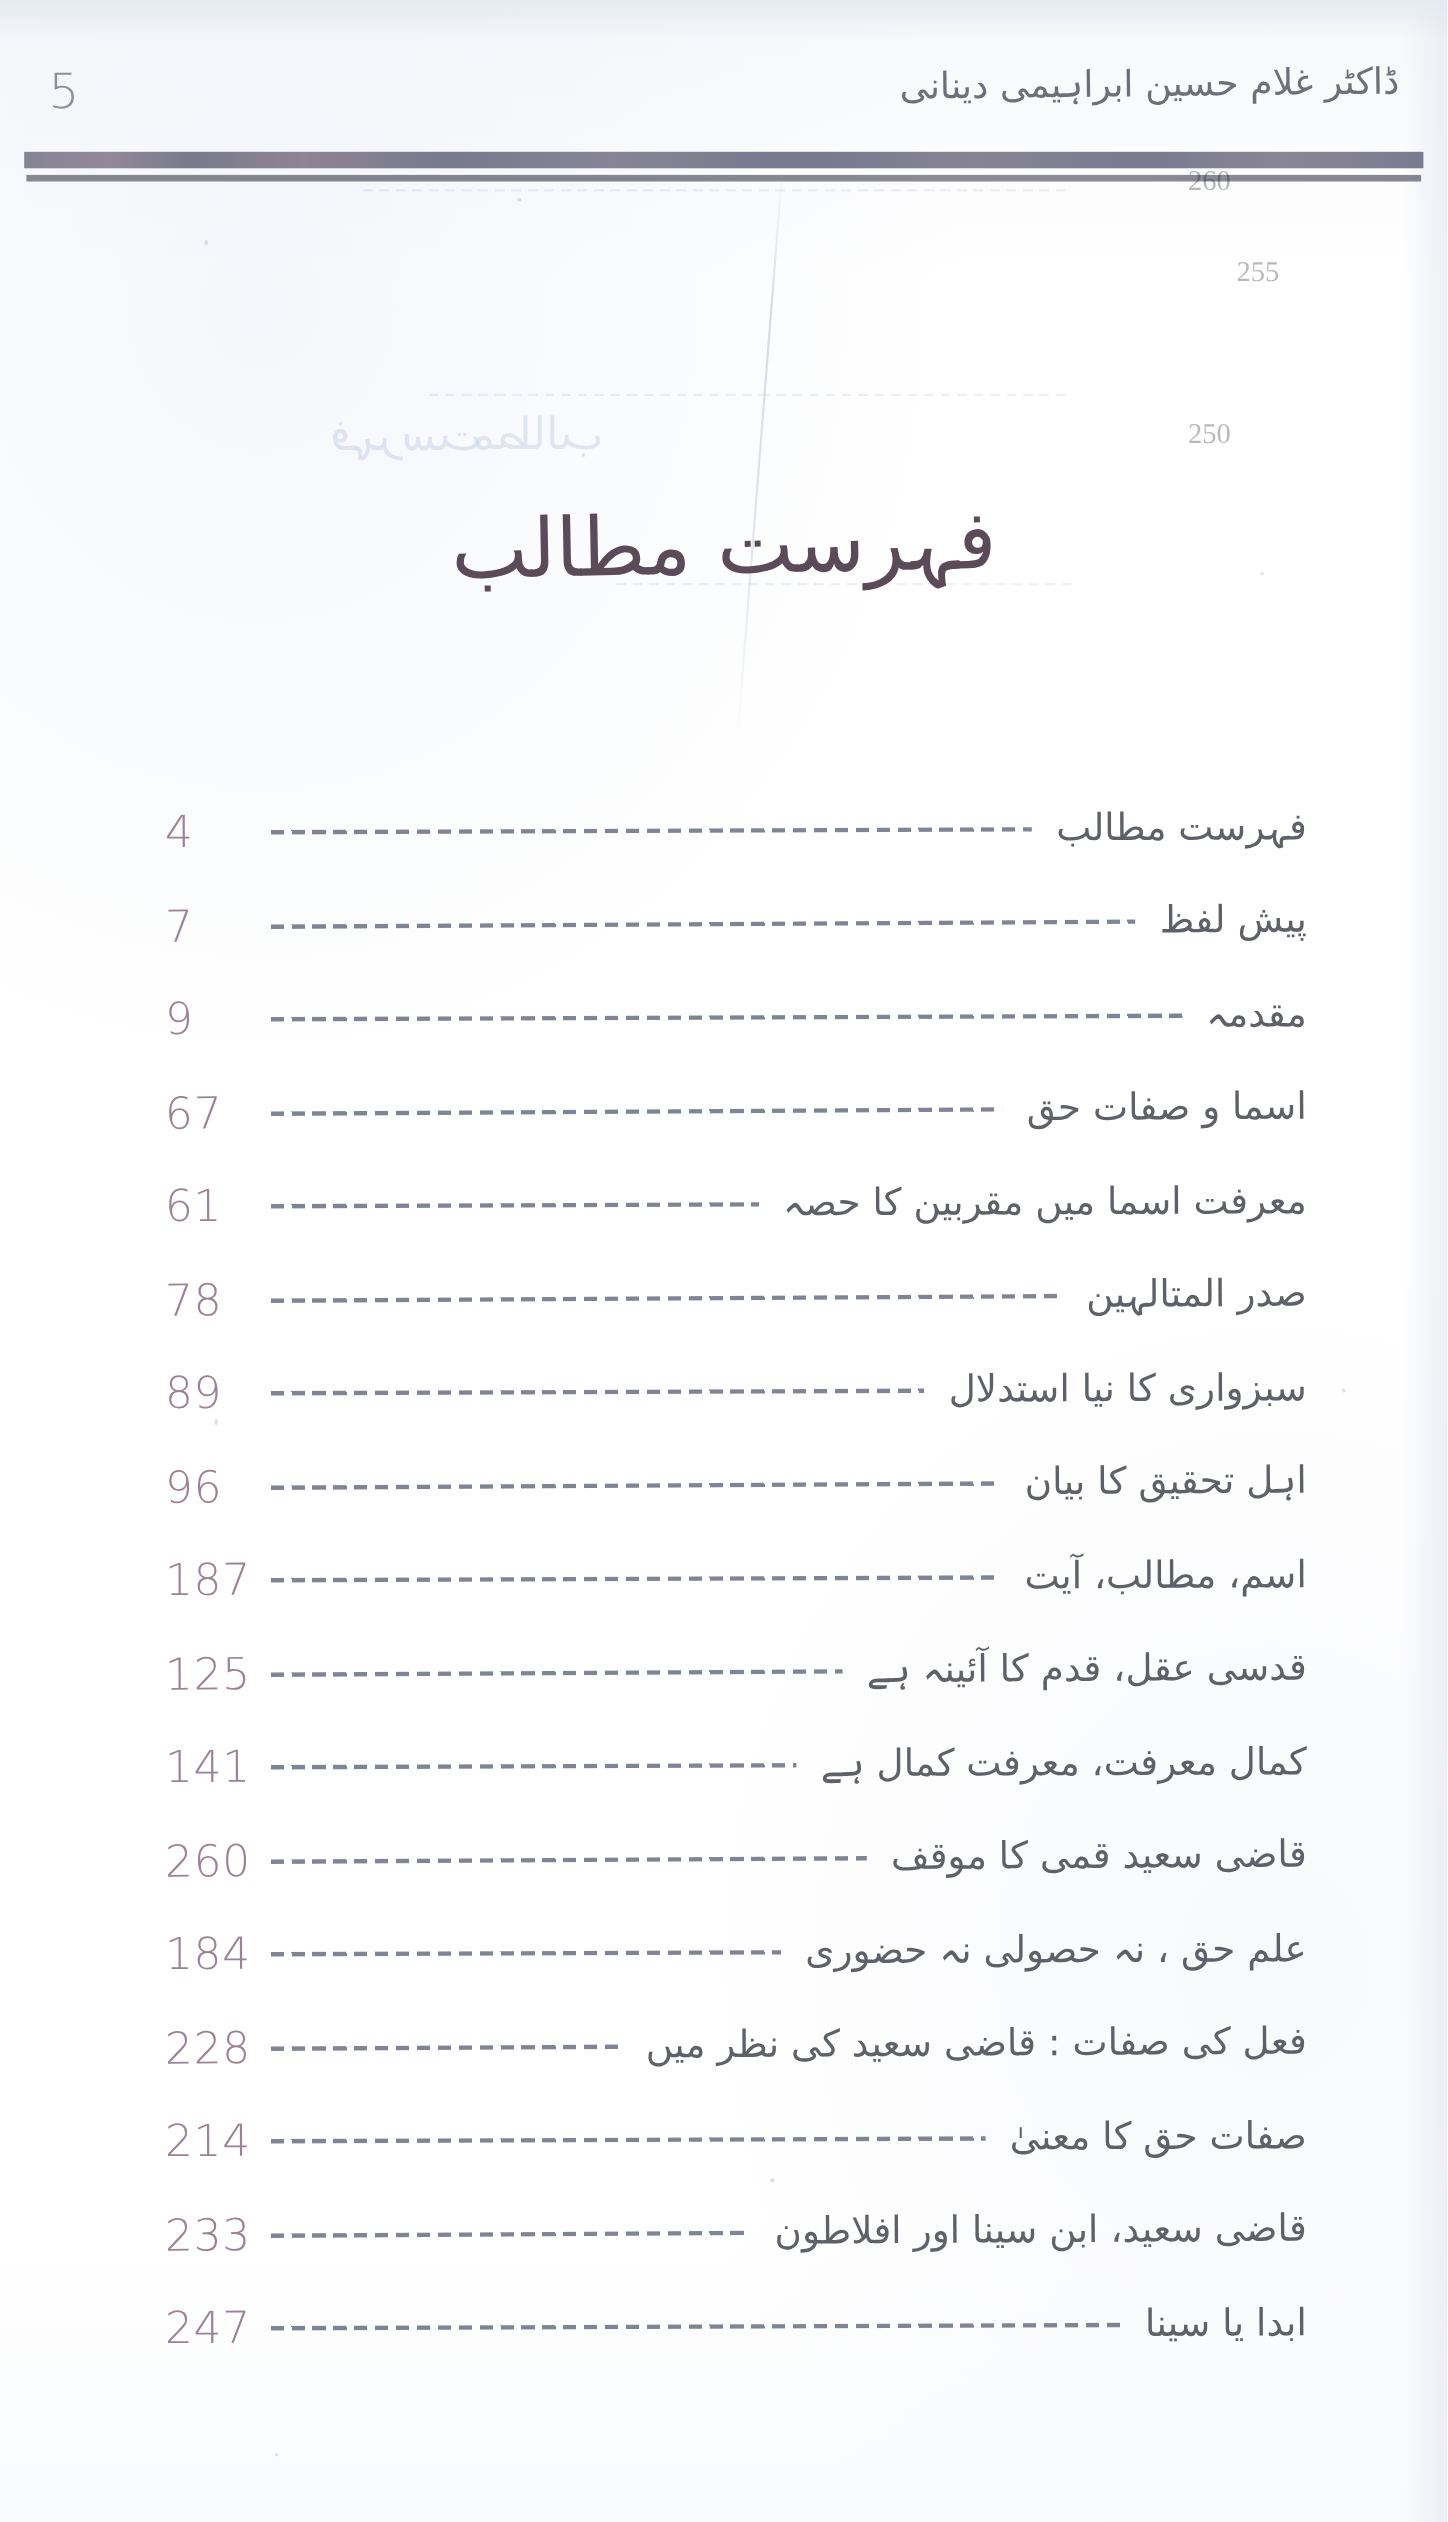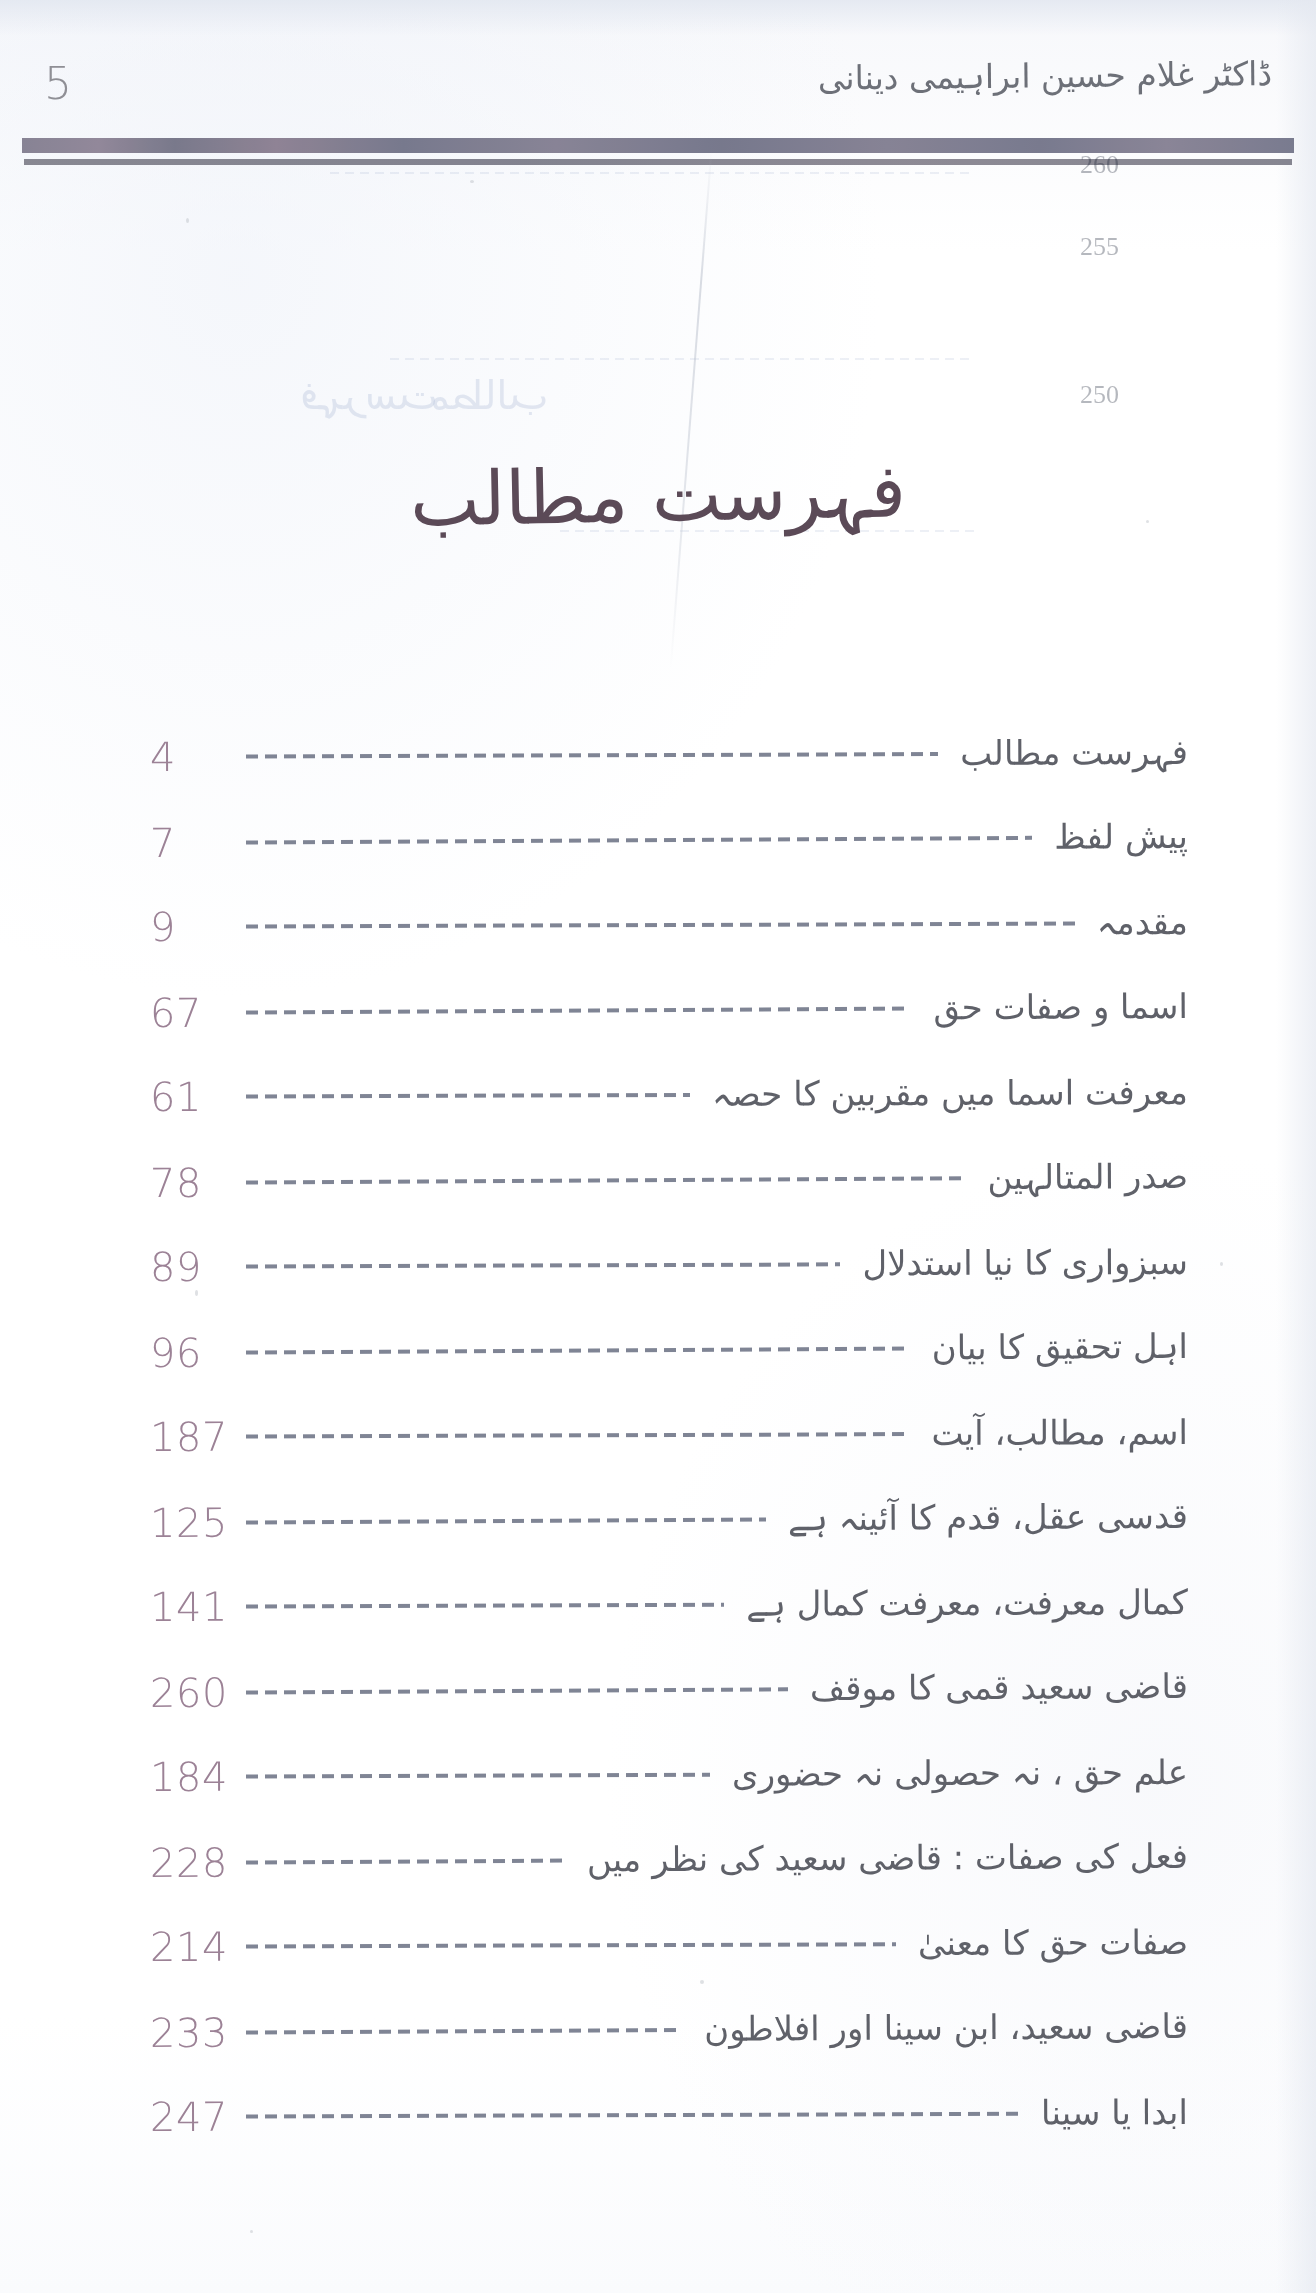--- a/index.html
+++ b/index.html
@@ -212,21 +212,21 @@
   <div class="paper-tint"></div>
   <div class="edge-shade-top"></div>
   <div class="edge-shade-right"></div>
 
   <div class="folio">5</div>
   <div class="running-head">ڈاکٹر غلام حسین ابراہیمی دینانی</div>
 
   <div class="rule-bar"></div>
 
   <div class="ghost-num" style="left:1080px; top:150px;">260</div>
-  <div class="ghost-num" style="left:1080px; top:232px;">255</div>
+  <div class="ghost-num" style="left:1124px; top:232px;">255</div>
   <div class="ghost-num" style="left:1080px; top:380px;">250</div>
   <div class="ghost-row" style="left:330px; top:172px; width:640px;"></div>
   <div class="ghost-row" style="left:390px; top:358px; width:580px;"></div>
   <div class="ghost-row" style="left:560px; top:530px; width:420px;"></div>
   <div class="ghost-word" style="left:300px; top:372px;">فہرست</div>
   <div class="ghost-word" style="left:430px; top:372px;">مطالب</div>
 
   <div class="scan-crease"></div>
 
   <div class="toc-title">فہرست مطالب</div>

